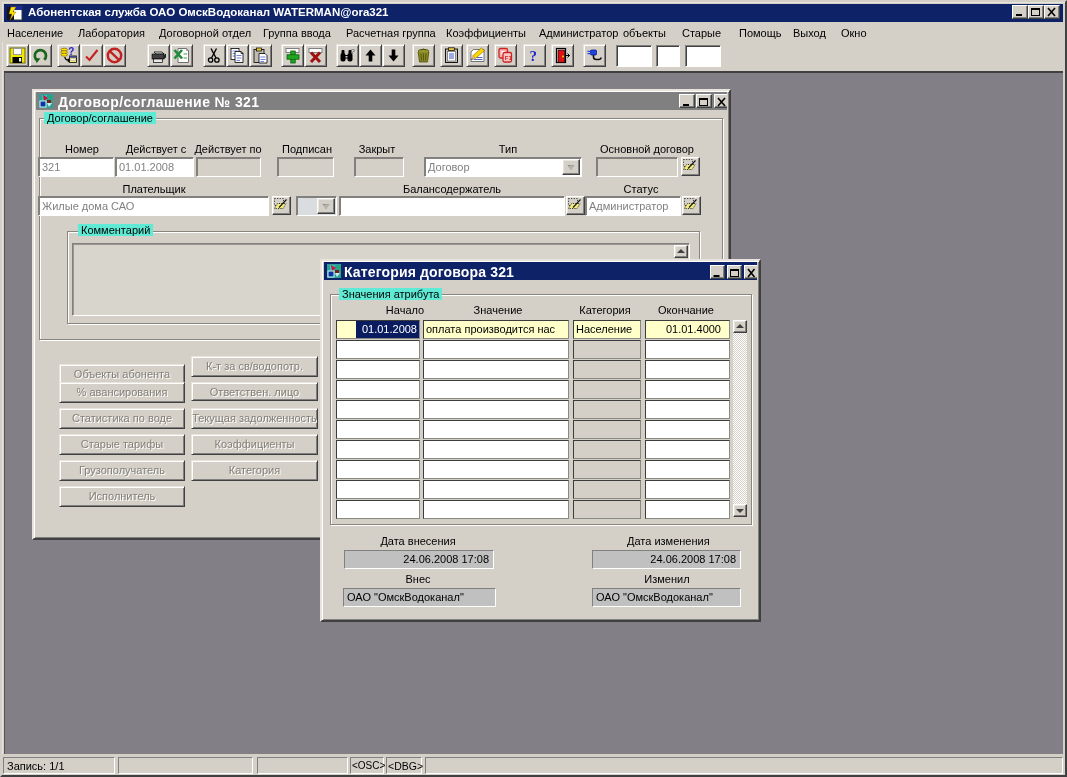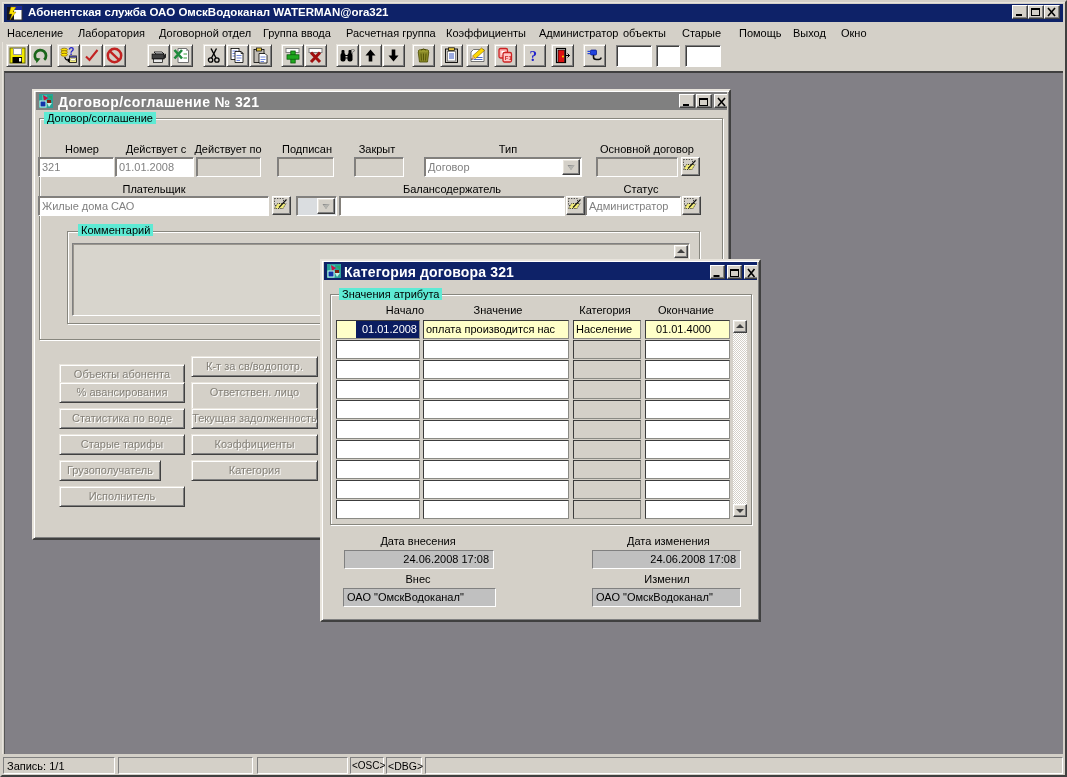--- a/index.html
+++ b/index.html
@@ -12,21 +12,21 @@
 .etched { border:1px solid #87867e; box-shadow:inset 1px 1px 0 #ffffff, 1px 1px 0 #ffffff; }
 .win { background:#d4d0c8; border:2px solid; border-color:#e8e4dc #404040 #404040 #e8e4dc; box-shadow:inset 1px 1px 0 #ffffff, inset -1px -1px 0 #808080; }
 .titlebar { position:absolute; color:#fff; font-weight:bold; font-size:14px; overflow:hidden; white-space:nowrap; }
 .wbtn { position:absolute; width:16px; height:14px; background:#d4d0c8; border:1px solid; border-color:#ffffff #404040 #404040 #ffffff; box-shadow:inset -1px -1px 0 #808080; }
 .glabel { position:absolute; background:#5eead4; padding:0 3px; white-space:nowrap; }
 .fld { position:absolute; border:1px solid; border-color:#808080 #ffffff #ffffff #808080; box-shadow:inset 1px 1px 0 #84807a; font-size:11px; color:#808080; padding:3px 3px 0 3px; white-space:nowrap; overflow:hidden; }
 .lbl { position:absolute; white-space:nowrap; font-size:11px; color:#000; text-align:center; }
 .pbtn { position:absolute; background:#d4d0c8; border:1px solid; border-color:#e8e4dc #404040 #404040 #e8e4dc; box-shadow:inset 1px 1px 0 #fff, inset -1px -1px 0 #808080; color:#848078; text-shadow:1px 1px 0 #ffffff; text-align:center; font-size:11px; white-space:nowrap; overflow:hidden; padding-top:3px; }
 .tbtn { position:absolute; width:23px; height:23px; top:44px; background:#d4d0c8; border:1px solid; border-color:#e8e4dc #404040 #404040 #e8e4dc; box-shadow:inset 1px 1px 0 #fff, inset -1px -1px 0 #808080; }
 .tbtn svg { position:absolute; left:2px; top:2px; }
-.cell { position:absolute; height:19px; border:1px solid; border-color:#3c3c3c #8a8a84 #8a8a84 #3c3c3c; background:#fff; font-size:11px; color:#000; white-space:nowrap; overflow:hidden; padding:2px 18px 0 2px; }
+.cell { position:absolute; height:19px; border:1px solid; border-color:#3c3c3c #8a8a84 #8a8a84 #3c3c3c; background:#fff; font-size:11px; color:#000; white-space:nowrap; overflow:hidden; padding:2px 8px 0 2px; }
 .menu-i { position:absolute; top:0; font-size:11px; color:#000; white-space:nowrap; }
 </style></head>
 <body>
 
 <div class="abs" style="left:0;top:0;width:1067px;height:777px;border:2px solid;border-color:#d4d0c8 #404040 #404040 #d4d0c8;box-shadow:inset 1px 1px 0 #e8e4dc;"></div>
 
 <div class="abs" style="left:4px;top:4px;width:1059px;height:18px;background:#0e2268;"></div>
 <svg class="abs" style="left:7px;top:5px" width="16" height="16">
   <rect x="4" y="1" width="11" height="14" fill="#fff" stroke="#333"></rect>
   <rect x="4" y="1" width="11" height="4" fill="#1b2a9a"></rect>
@@ -350,26 +350,26 @@
         </svg></div>
     <div class="abs raised" style="right:1px;bottom:1px;width:14px;height:13px;"><svg width="12" height="11">
           <polygon points="2,4 6,8 10,4" fill="#404040"></polygon>
         </svg></div>
     <div class="abs" style="right:1px;top:14px;bottom:14px;width:14px;background:#d0ccc4;"></div>
   </div>
 
   <div class="pbtn" style="left:25px;top:265px;width:126px;height:21px;margin-top:8px;">Объекты абонента</div>
   <div class="pbtn" style="left:157px;top:265px;width:127px;height:21px;">К-т за св/водопотр.</div>
   <div class="pbtn" style="left:25px;top:291px;width:126px;height:21px;">% авансирования</div>
-  <div class="pbtn" style="left:157px;top:291px;width:127px;height:39px;">Ответствен. лицо</div>
+  <div class="pbtn" style="left:157px;top:291px;width:127px;height:19px;">Ответствен. лицо</div>
   <div class="pbtn" style="left:25px;top:317px;width:126px;height:21px;">Статистика по воде</div>
   <div class="pbtn" style="left:157px;top:317px;width:127px;height:21px;">Текущая задолженность</div>
   <div class="pbtn" style="left:25px;top:343px;width:126px;height:21px;">Старые тарифы</div>
   <div class="pbtn" style="left:157px;top:343px;width:127px;height:21px;">Коэффициенты</div>
-  <div class="pbtn" style="left:25px;top:369px;width:102px;height:21px;text-align:center;">Грузополучатель</div>
+  <div class="pbtn" style="left:25px;top:369px;width:126px;height:21px;text-align:center;">Грузополучатель</div>
   <div class="pbtn" style="left:157px;top:369px;width:127px;height:21px;">Категория</div>
   <div class="pbtn" style="left:25px;top:395px;width:126px;height:21px;">Исполнитель</div>
 </div>
 
 <div id="win2" class="abs win" style="left:320px;top:259px;width:441px;height:363px;">
   <div class="titlebar" style="left:2px;top:1px;width:433px;height:18px;background:#0e2268;">
     <svg style="position:absolute;left:3px;top:2px" width="14" height="14" viewBox="0 0 14 14">
       <rect x="0" y="0" width="14" height="14" fill="#2aa198"></rect>
       <polygon points="3,1 8,1 8,6 3,6" fill="#40c0b0"></polygon>
       <polygon points="4,1 9,4 5,7" fill="#cc1144"></polygon>

